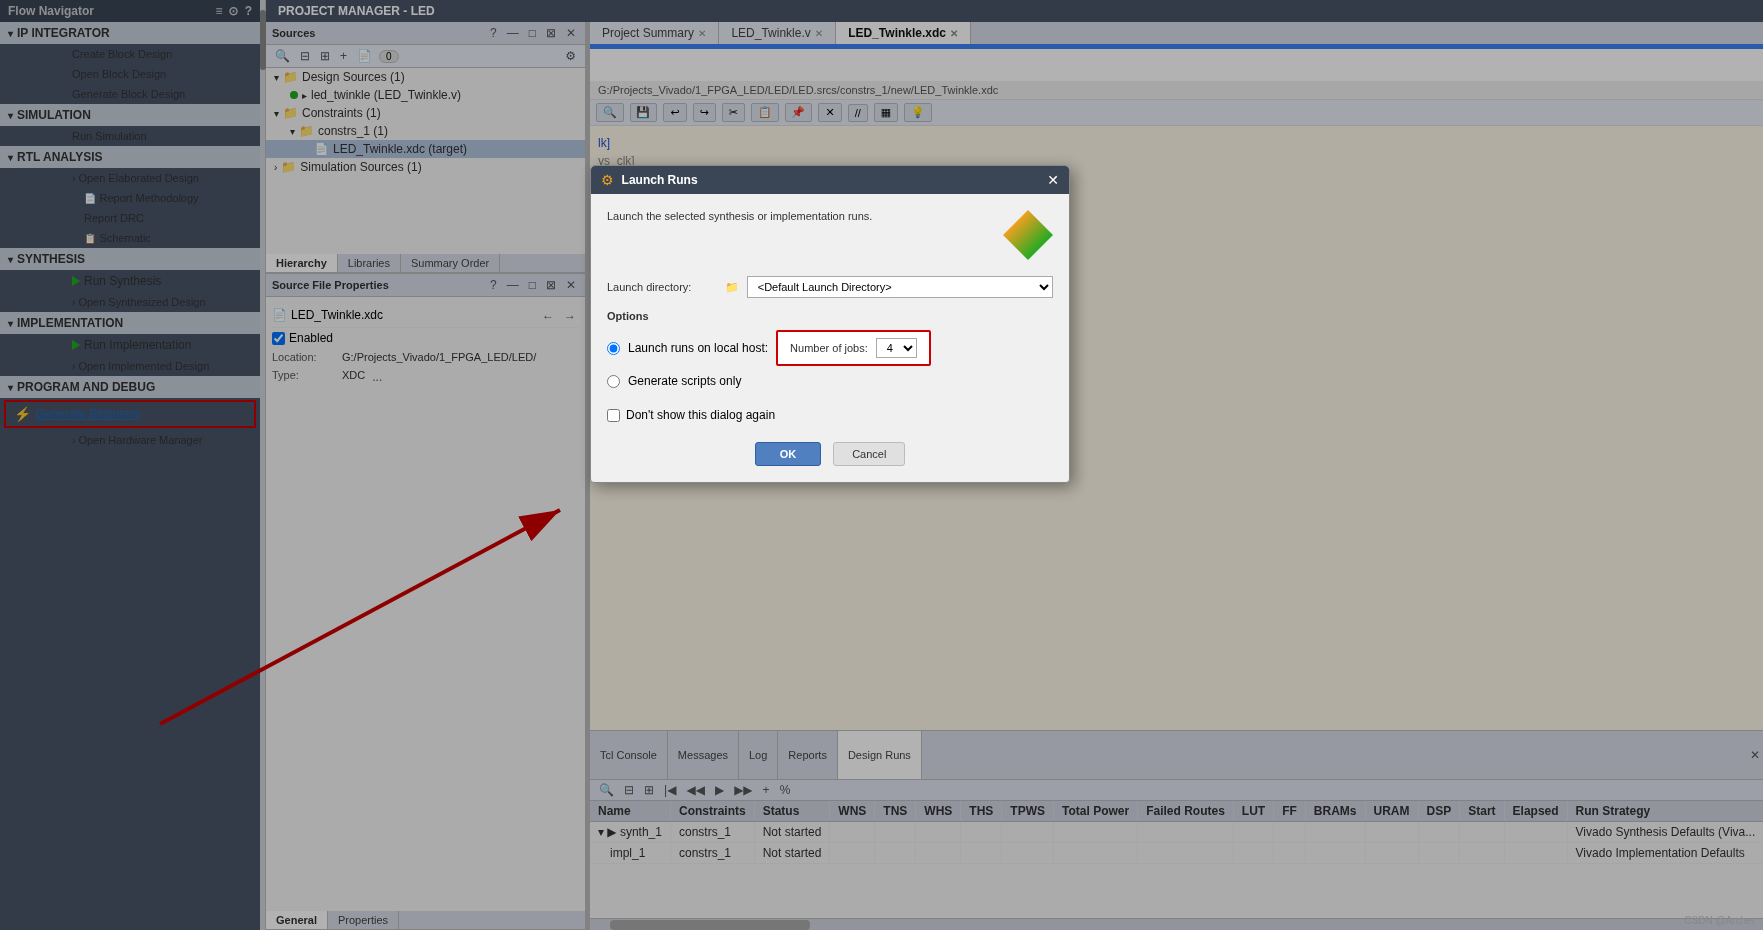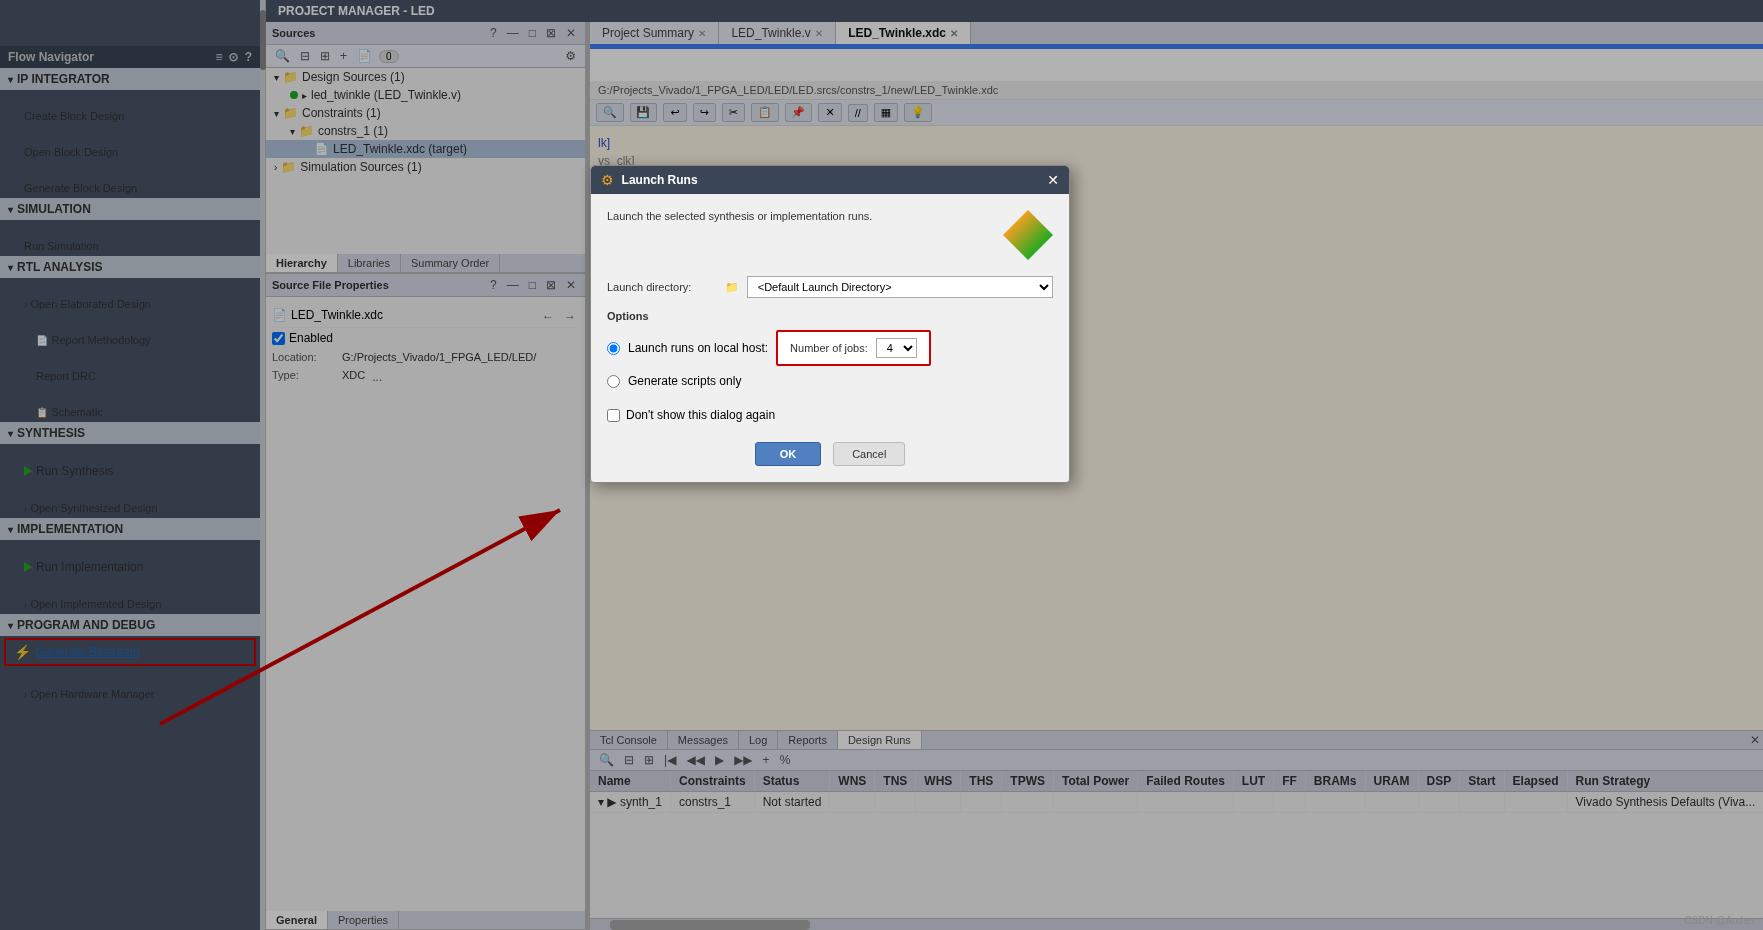--- a/index.html
+++ b/index.html
@@ -3,24 +3,24 @@
   <meta charset="utf-8">
   <style>
     * { box-sizing: border-box; margin: 0; padding: 0; font-family: 'Segoe UI', Arial, sans-serif; font-size: 12px; }
     body { background: #d0d8e8; width: 1763px; height: 930px; overflow: hidden; display: flex; flex-direction: column; }
 
     
     .main-layout { display: flex; flex: 1; overflow: hidden; }
 
     
     .flow-navigator { width: 260px; background: #4a5568; color: #ddd; display: flex; flex-direction: column; flex-shrink: 0; }
-    .flow-nav-header { background: #3a4555; color: #ccc; padding: 4px 8px; display: flex; align-items: center; justify-content: space-between; font-size: 11px; font-weight: bold; margin-top: 46px; }
+    .flow-nav-header { background: #3a4555; color: #ccc; padding: 4px 8px; display: flex; align-items: center; justify-content: space-between; font-size: 11px; font-weight: bold; }
     .flow-nav-header-icons { display: flex; gap: 6px; }
     .nav-section-header { background: #c8d0dc; color: #333; padding: 4px 8px; font-weight: bold; font-size: 11px; cursor: pointer; display: flex; align-items: center; gap: 4px; }
-    .nav-item { padding: 20px 8px 4px 24px; color: #333; cursor: pointer; font-size: 11px; }
+    .nav-item { padding: 4px 8px 4px 24px; color: #333; cursor: pointer; font-size: 11px; margin-left: 48px; }
     .nav-item.sub { padding-left: 36px; }
     .nav-item.green-arrow { display: flex; align-items: center; gap: 4px; }
     .arrow-right { width: 0; height: 0; border-top: 5px solid transparent; border-bottom: 5px solid transparent; border-left: 8px solid #22aa22; display: inline-block; }
     .chevron { display: inline-block; font-size: 10px; }
 
     
     .content-area { flex: 1; display: flex; flex-direction: column; background: #e8edf5; overflow: hidden; }
 
     
     .pm-title { background: #4a5568; color: #fff; padding: 4px 12px; font-size: 12px; font-weight: bold; }
@@ -71,21 +71,21 @@
     .editor-area { flex: 1; background: #fff; display: flex; flex-direction: column; overflow: hidden; }
     .editor-path { background: #f0f0f0; padding: 3px 8px; font-size: 11px; color: #555; border-bottom: 1px solid #ddd; margin-top: 32px; }
     .editor-toolbar { background: #e8edf5; padding: 3px 6px; display: flex; gap: 6px; align-items: center; border-bottom: 1px solid #ddd; }
     .editor-btn { background: #dde3ee; border: 1px solid #bbb; padding: 2px 6px; cursor: pointer; font-size: 11px; border-radius: 2px; }
     .editor-content { flex: 1; padding: 8px; font-family: 'Courier New', monospace; font-size: 12px; background: #fff; overflow-y: auto; line-height: 1.5; }
     .code-line { display: flex; }
 
     
     .bottom-panels { height: 200px; background: #f5f5f5; border-top: 1px solid #bbb; display: flex; flex-direction: column; }
     .bottom-tab-bar { background: #d8dce8; display: flex; align-items: center; border-bottom: 1px solid #bbb; }
-    .bottom-tab { padding: 3px 10px; font-size: 11px; cursor: pointer; color: #444; border-right: 1px solid #bbb; }
+    .bottom-tab { padding: 18px 10px; font-size: 11px; cursor: pointer; color: #444; border-right: 1px solid #bbb; }
     .bottom-tab.active { background: #fff; }
     .bottom-toolbar { background: #e0e4ef; padding: 2px 6px; display: flex; gap: 4px; align-items: center; border-bottom: 1px solid #bbb; }
     .design-runs-table { flex: 1; overflow-y: auto; }
     table { width: 100%; border-collapse: collapse; font-size: 11px; }
     th { background: #d0d4e0; padding: 3px 8px; text-align: left; border-bottom: 1px solid #bbb; border-right: 1px solid #ddd; font-weight: bold; color: #333; white-space: nowrap; }
     td { padding: 3px 8px; border-bottom: 1px solid #eee; border-right: 1px solid #eee; color: #333; white-space: nowrap; }
 
     
     ::-webkit-scrollbar { width: 8px; height: 8px; }
     ::-webkit-scrollbar-track { background: #e8e8e8; }
@@ -449,20 +449,40 @@
                   <td></td>
                   <td></td>
                   <td></td>
                   <td></td>
                   <td></td>
                   <td></td>
                   <td></td>
                   <td></td>
                   <td>Vivado Synthesis Defaults (Viva...</td>
                 </tr>
+                <tr class="table-row">
+                  <td style="padding-left: 20px;">impl_1</td>
+                  <td>constrs_1</td>
+                  <td>Not started</td>
+                  <td></td>
+                  <td></td>
+                  <td></td>
+                  <td></td>
+                  <td></td>
+                  <td></td>
+                  <td></td>
+                  <td></td>
+                  <td></td>
+                  <td></td>
+                  <td></td>
+                  <td></td>
+                  <td></td>
+                  <td></td>
+                  <td>Vivado Implementation Defaults</td>
+                </tr>
               </tbody>
             </table>
           </div>
 
           <div class="h-scrollbar">
             <div style="width: 200px; height: 10px; background: #aaa; border-radius: 4px; margin-left: 20px;"></div>
           </div>
         </div>
       </div>
     </div>

